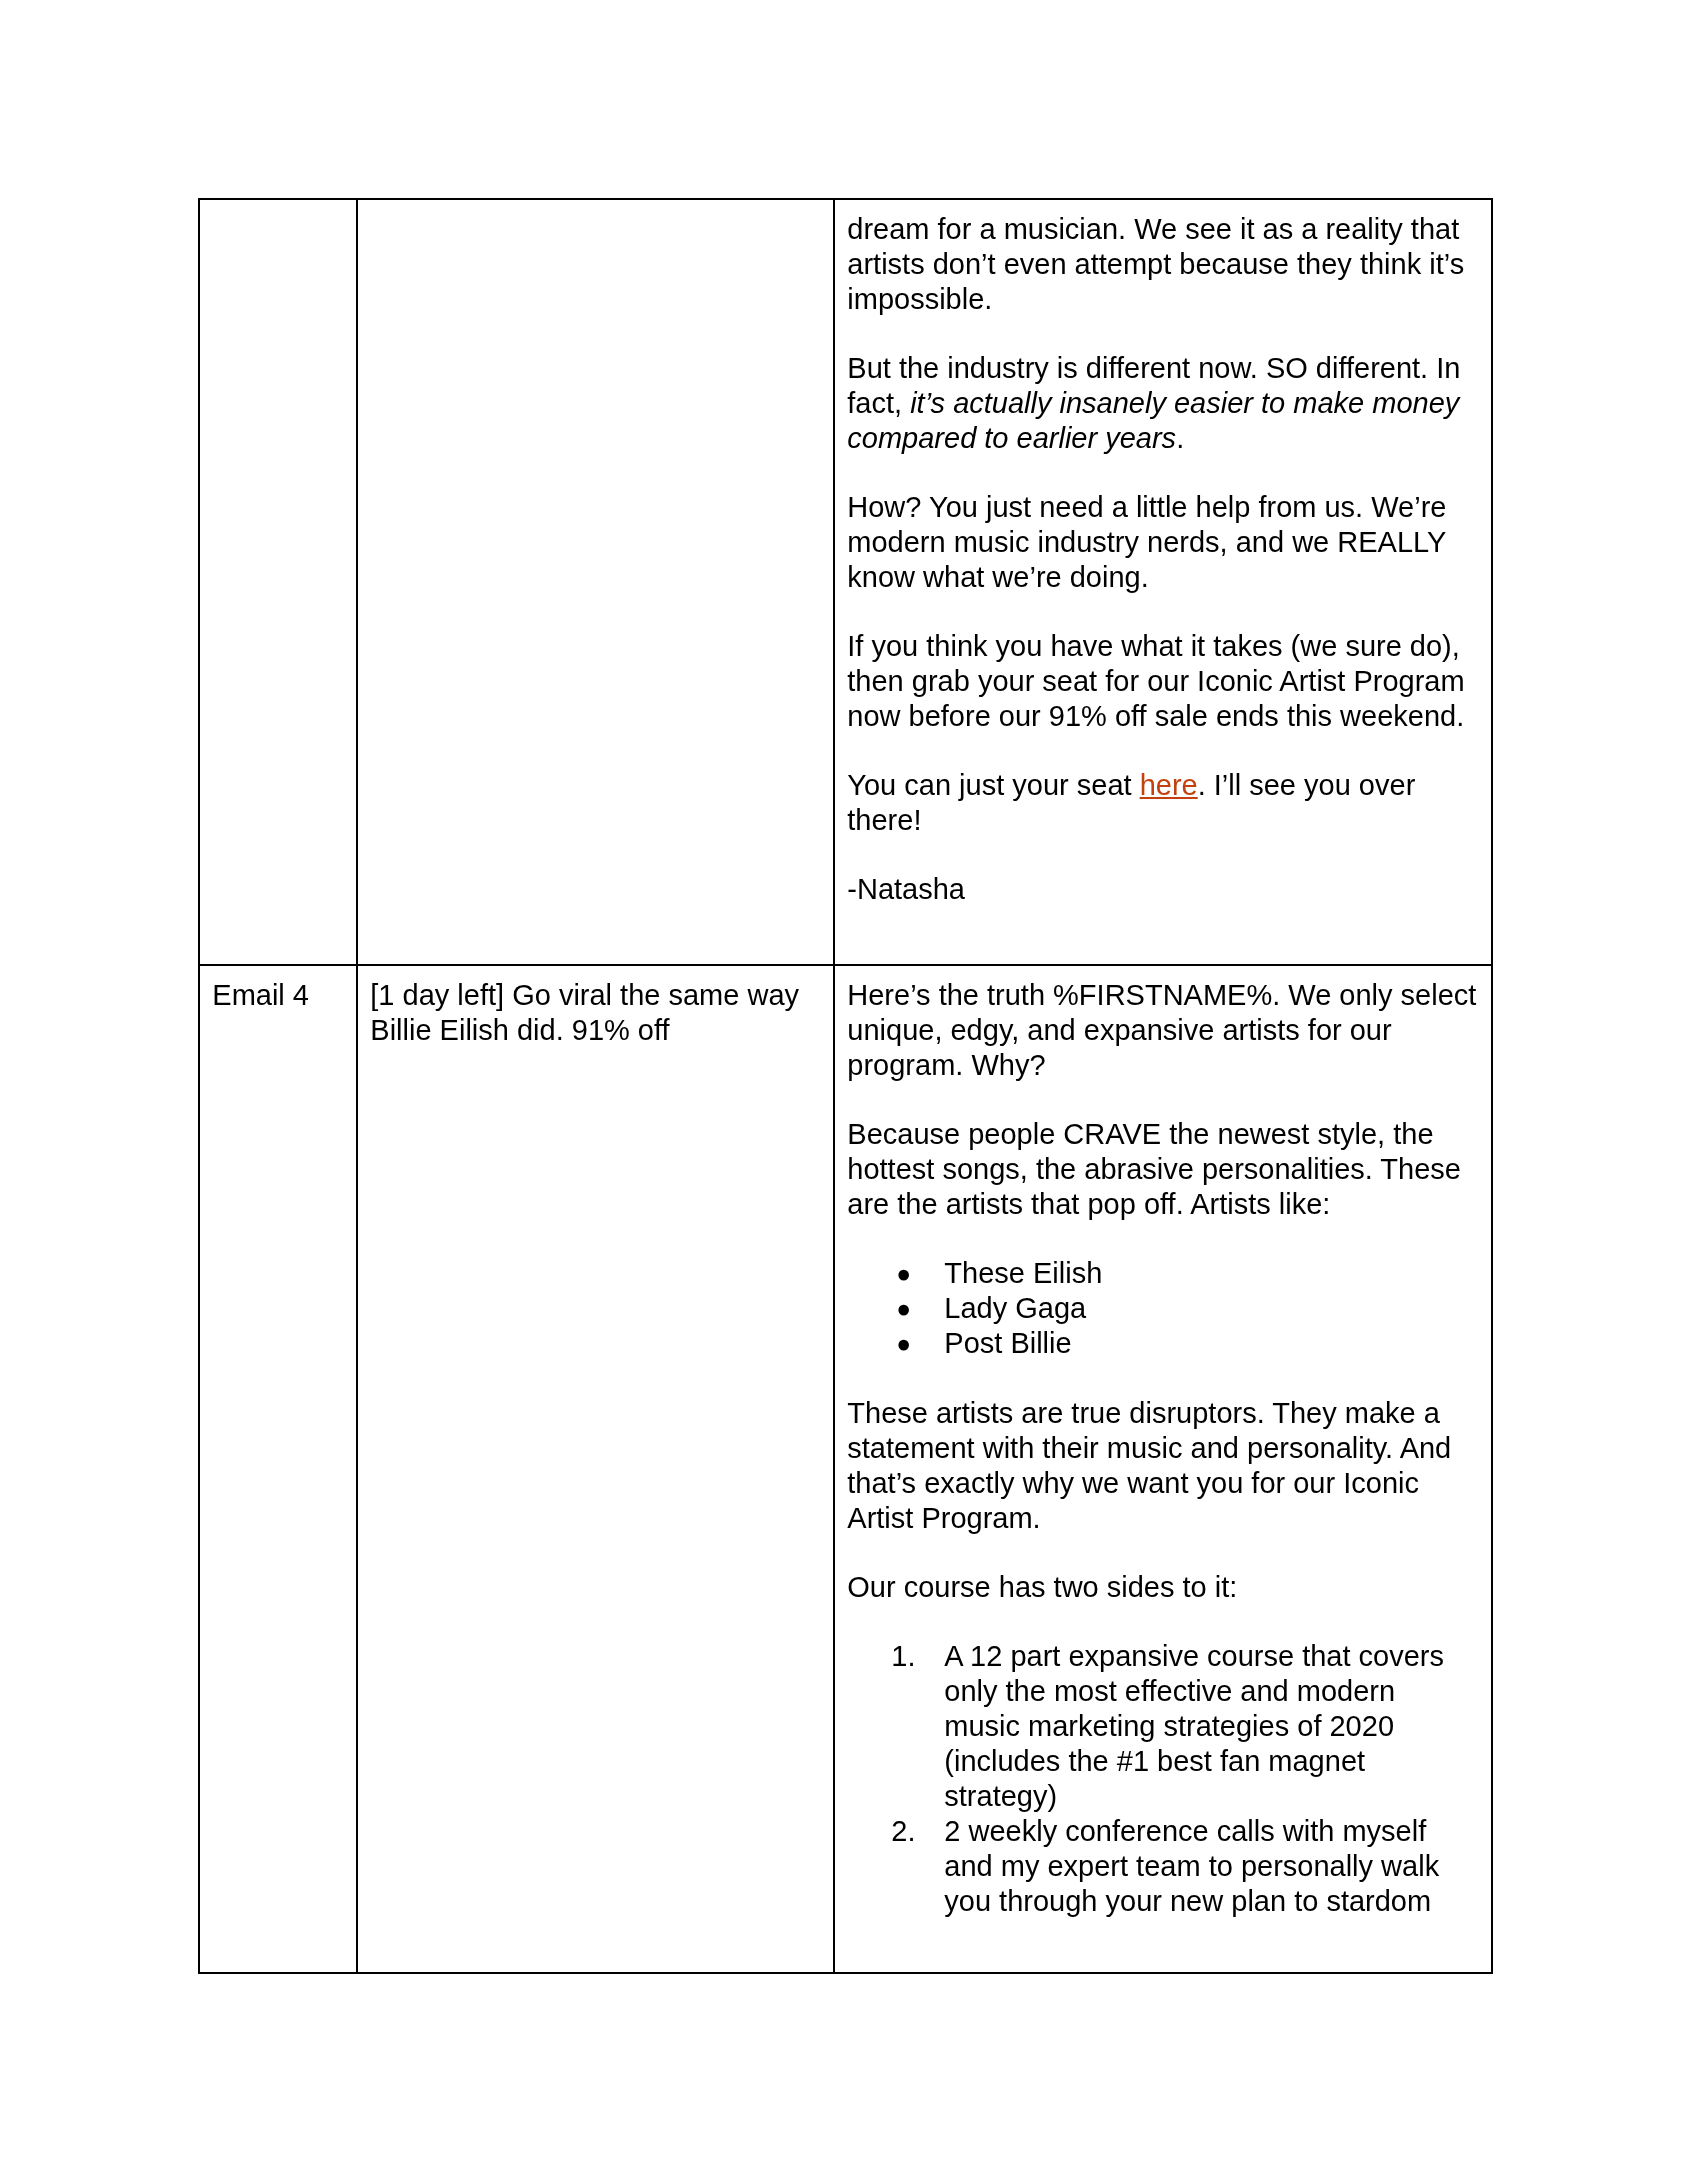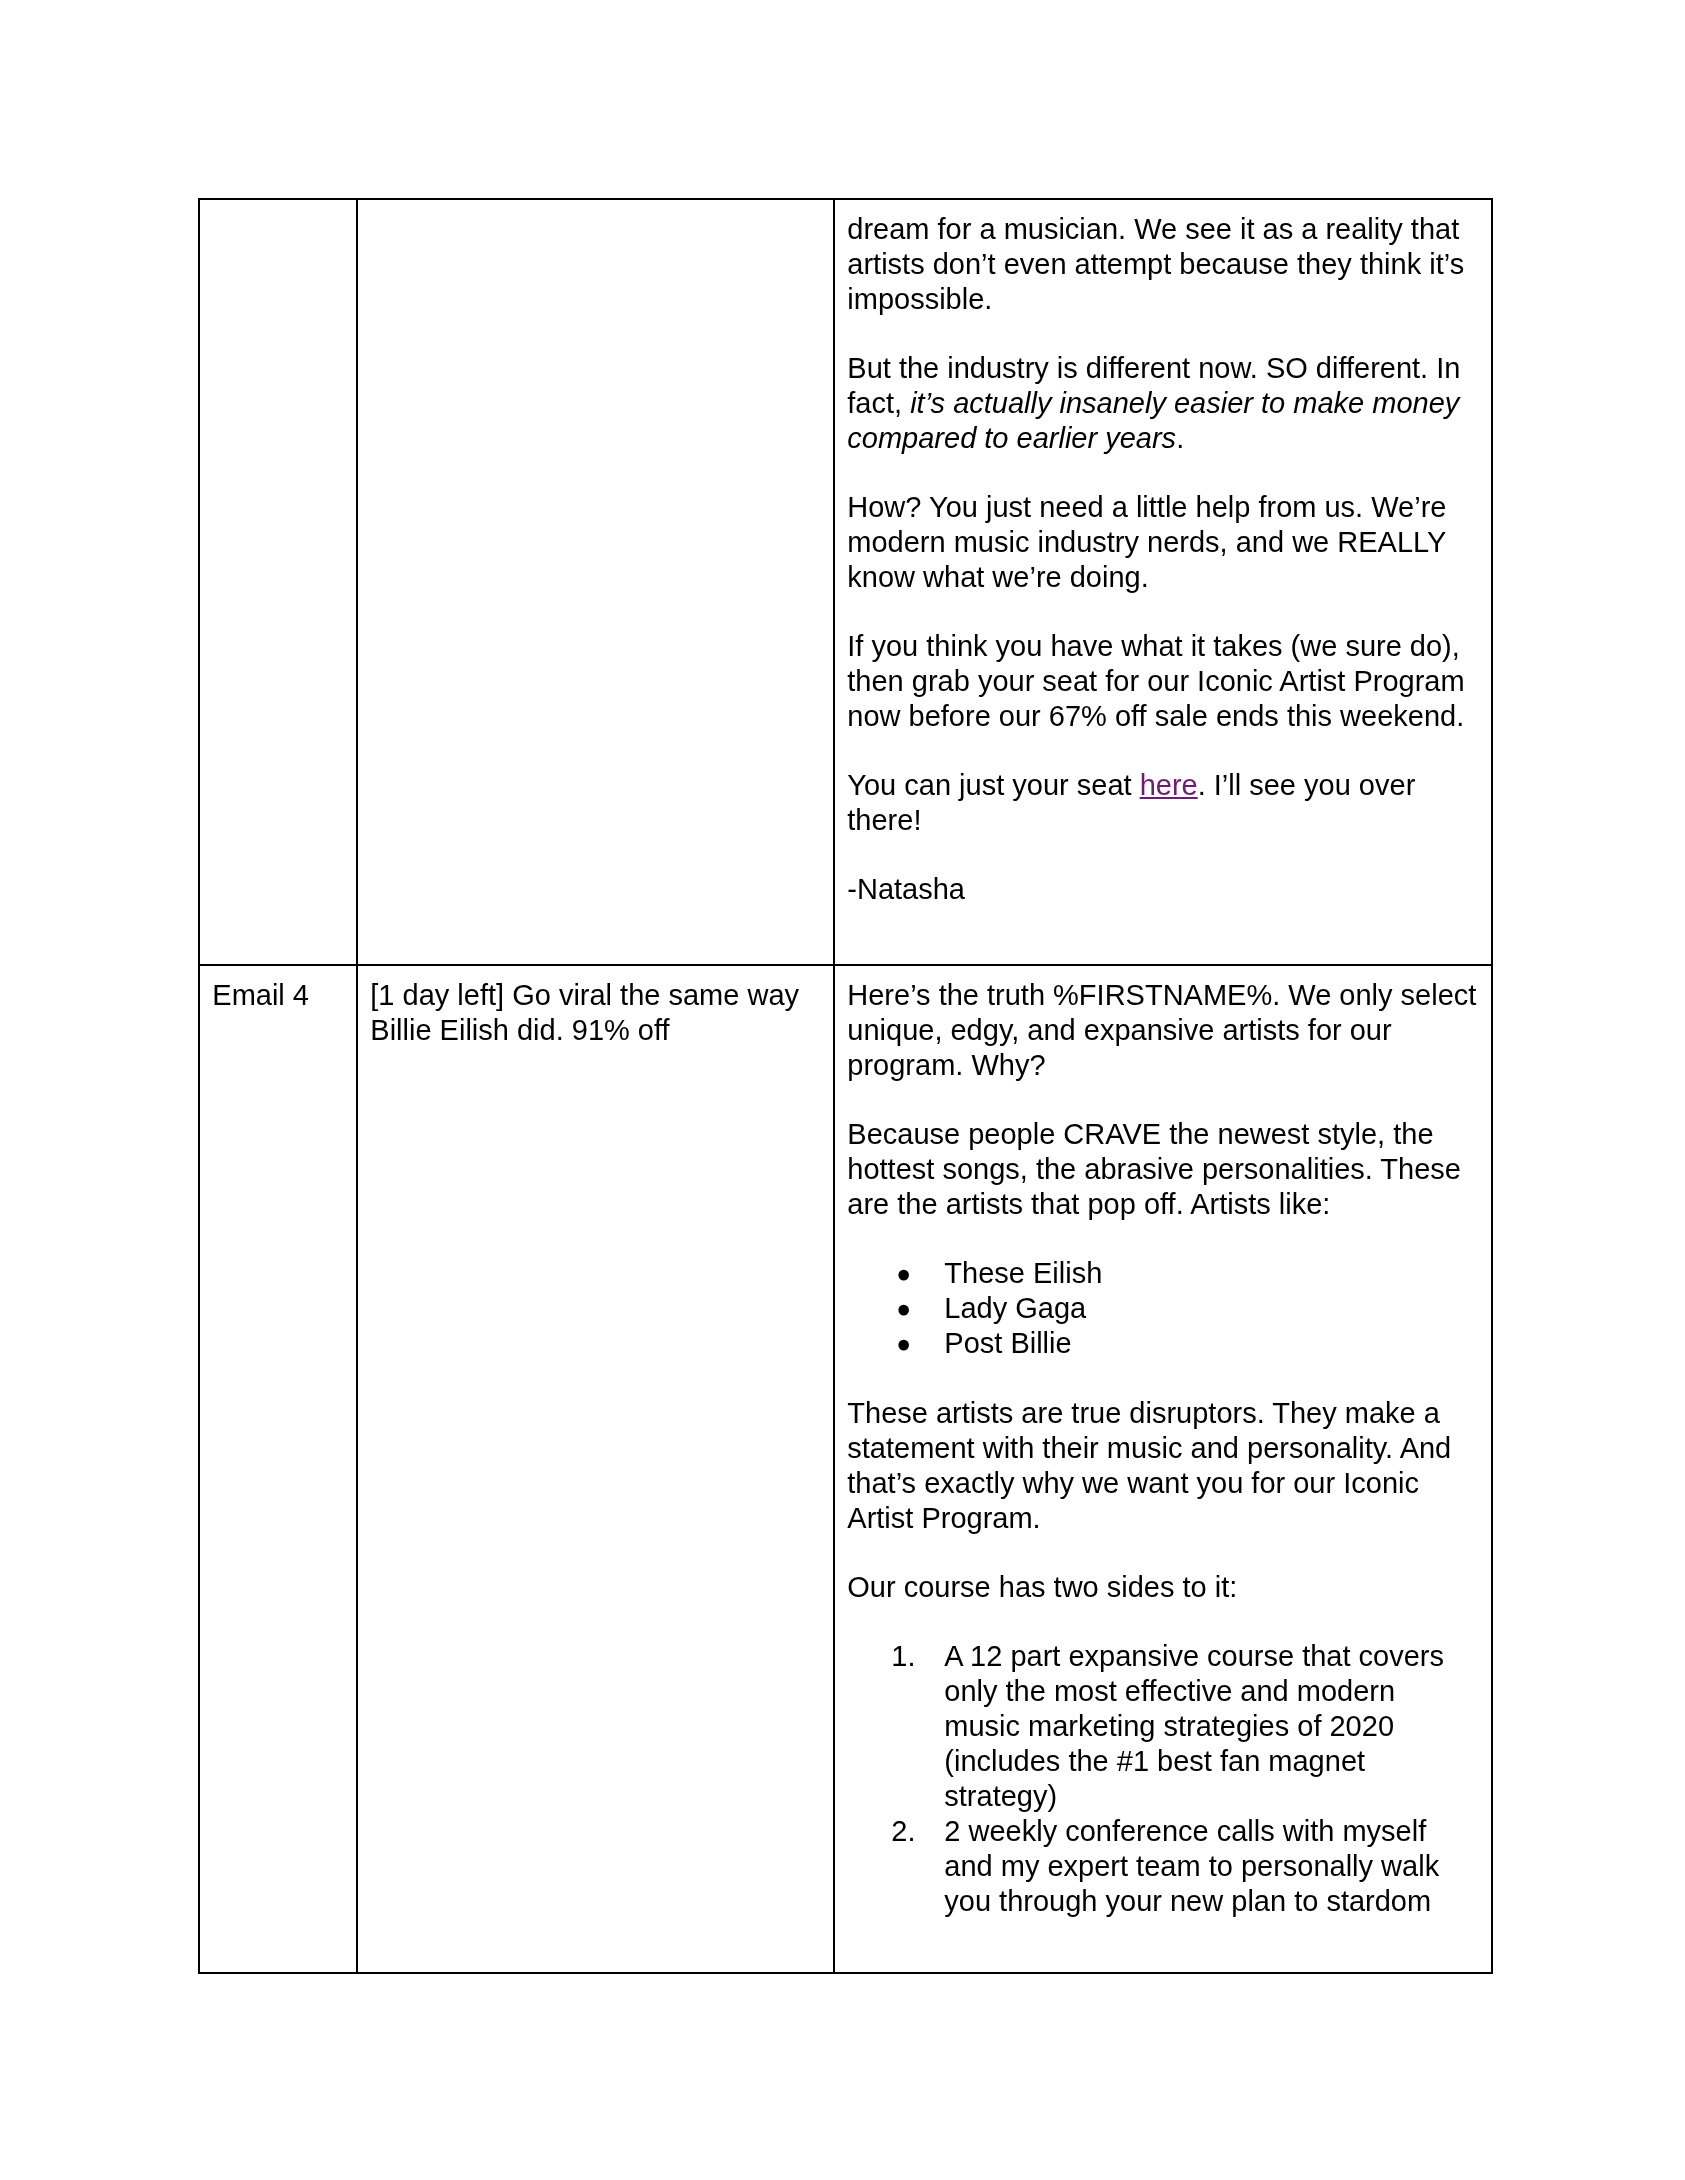--- a/index.html
+++ b/index.html
@@ -24,21 +24,21 @@
     padding: 12.3px 12.3px 12.3px 12.3px;
   }
   col.c1 { width: 158px; }
   col.c2 { width: 477px; }
   col.c3 { width: 658px; }
   tr.row-cont td { height: 739px; border-radius: 17px; }
   tr.row-email4 td { height: 982px; }
   .para { margin: 0 0 34px 0; }
   .para:last-child { margin-bottom: 16px; }
   .para em { }
-  a.link { color: #701a75; }
+  a.link { color: #c2410c; }
   ul.bullets, ol.numbers { margin: 0 0 35px 0; padding: 0; list-style: none; }
   ul.bullets li, ol.numbers li { position: relative; padding-left: 97px; }
   ul.bullets li .marker {
     position: absolute; left: 49px; top: 0; font-size: 24.6px;
   }
   ol.numbers li .marker {
     position: absolute; left: 44px; top: 0;
   }
 </style>
 </head>
@@ -56,21 +56,21 @@
         <td>
           <span></span>
         </td>
         <td>
           <span></span>
         </td>
         <td>
           <p class="para">dream for a musician. We see it as a reality that artists don’t even attempt because they think it’s impossible.</p>
           <p class="para"><span>But the industry is different now. SO different. In fact, </span><em>it’s actually insanely easier to make money compared to earlier years</em><span>.</span></p>
           <p class="para">How? You just need a little help from us. We’re  modern music industry nerds, and we REALLY know what we’re doing.</p>
-          <p class="para">If you think you have what it takes (we sure do), then grab your seat for our Iconic Artist Program now before our 67% off sale ends this weekend.</p>
+          <p class="para">If you think you have what it takes (we sure do), then grab your seat for our Iconic Artist Program now before our 91% off sale ends this weekend.</p>
           <p class="para"><span>You can just your seat </span><a class="link" href="#">here</a><span>. I’ll see you over there!</span></p>
           <p class="para">-Natasha</p>
         </td>
       </tr>
       <tr class="row-email4">
         <td>
           <span>Email 4</span>
         </td>
         <td>
           <span>[1 day left] Go viral the same way Billie Eilish did. 91% off</span>

